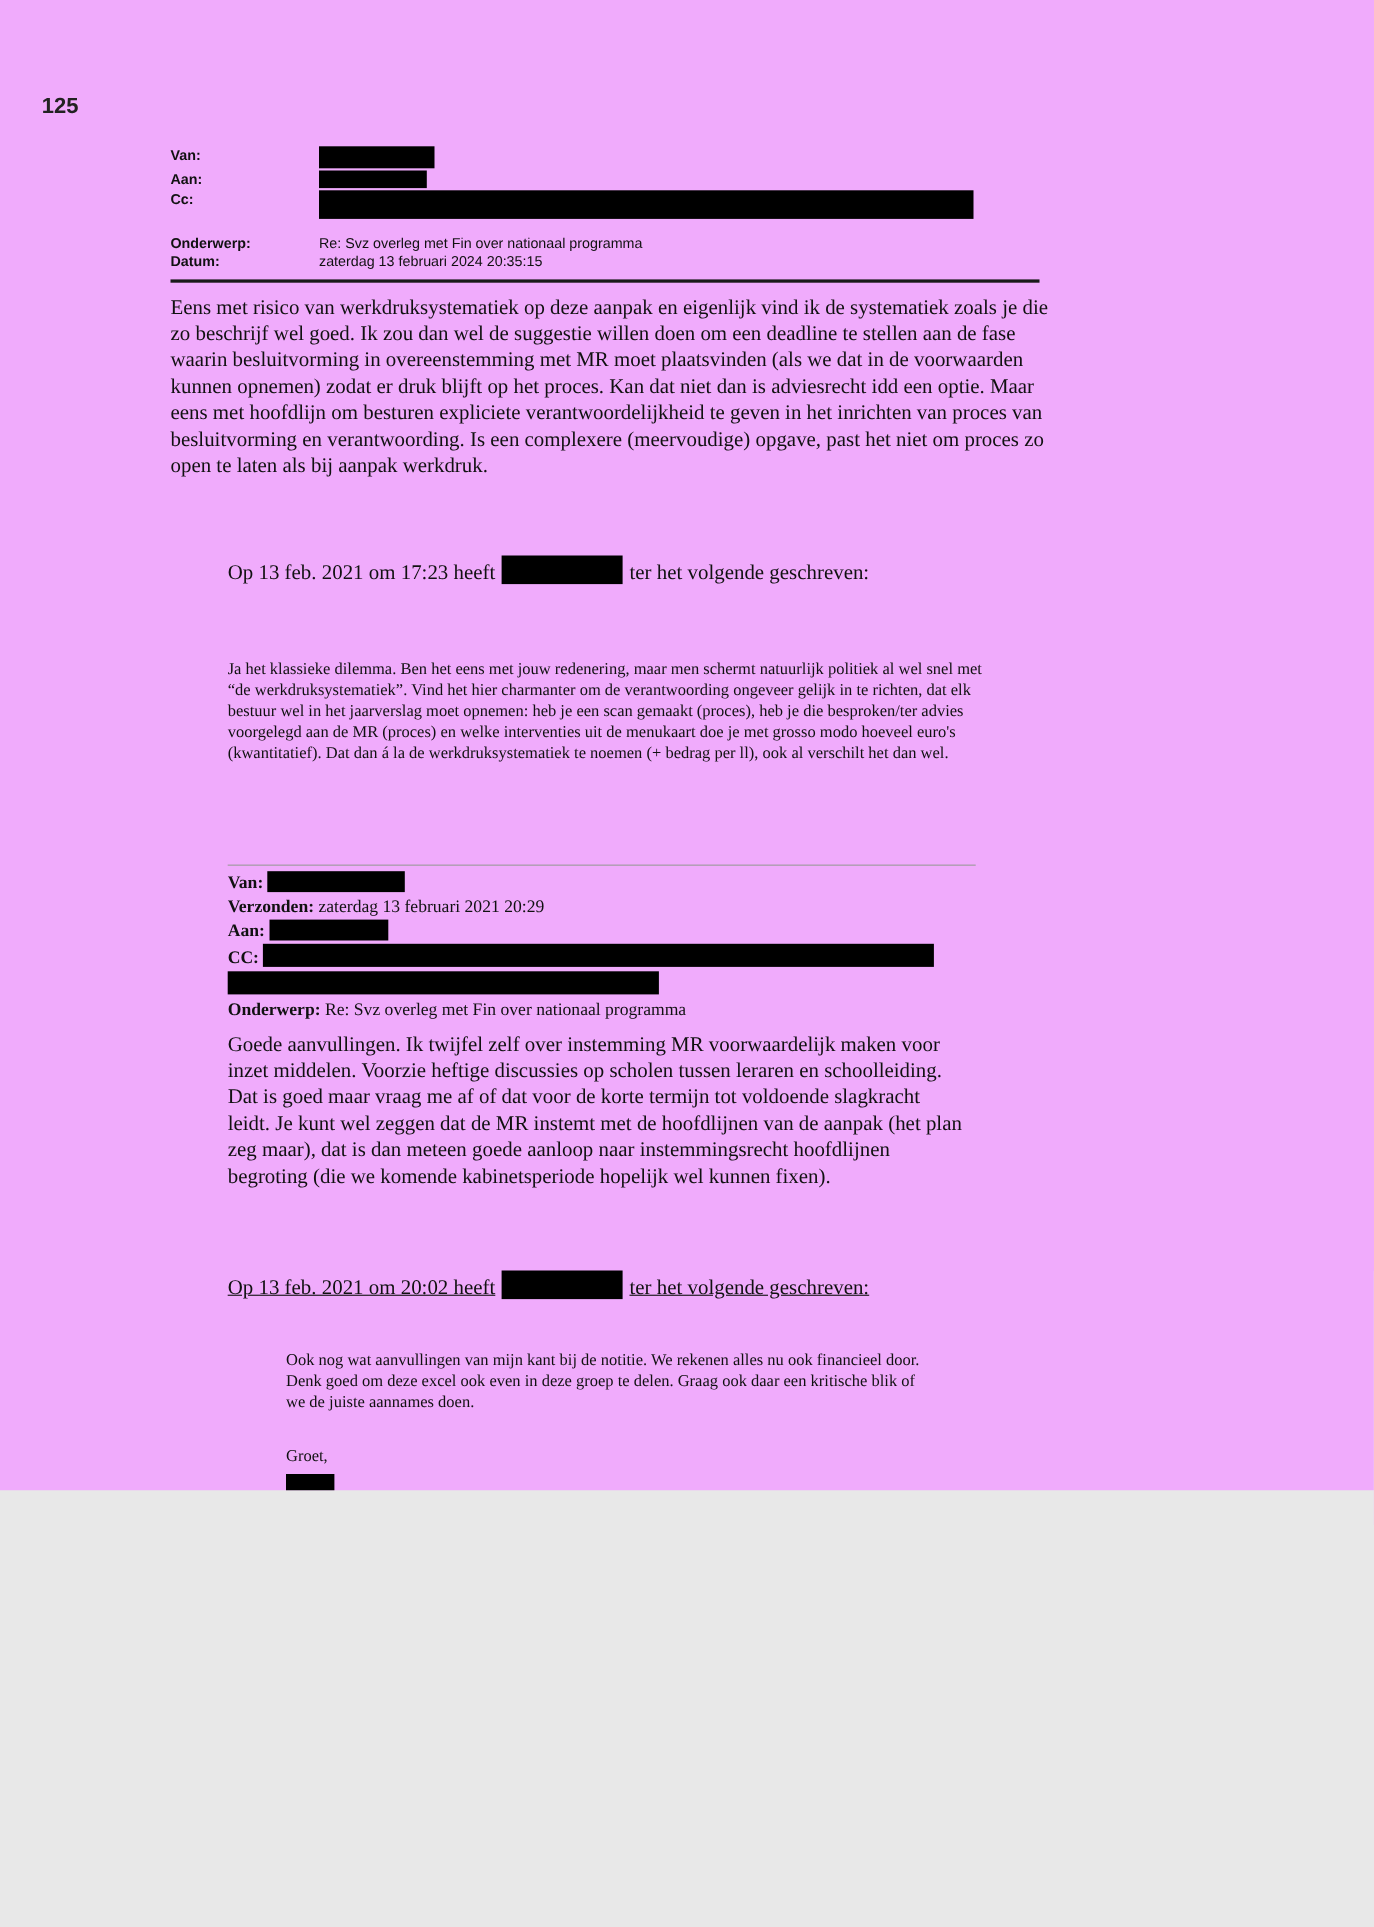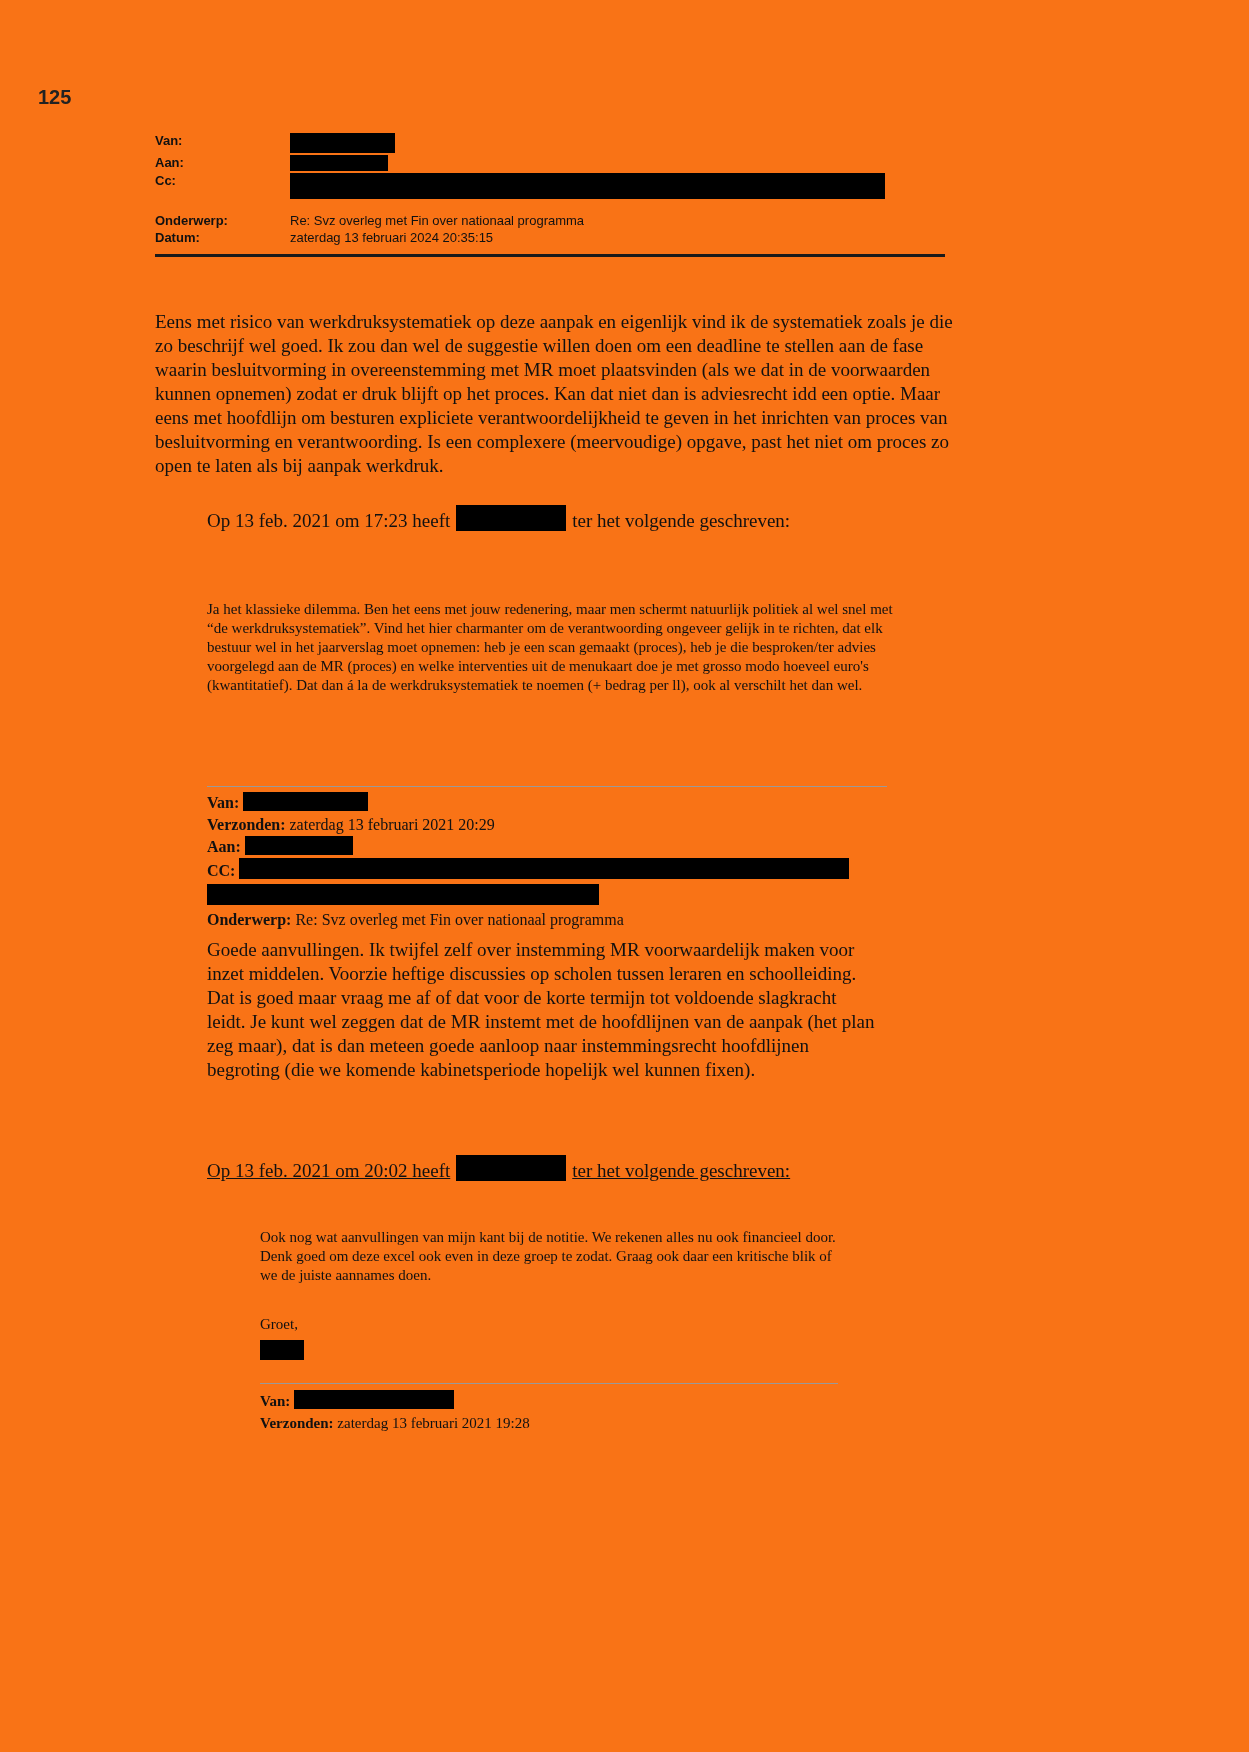--- a/index.html
+++ b/index.html
@@ -1,40 +1,40 @@
 <!DOCTYPE html>
 <html><head>
 <meta charset="utf-8">
 <style>
   html,body{margin:0;padding:0;background:#e8e8e8;}
   .page{
     position:relative;
-    width:1249px;height:1752px;
-    background:#f97316;
+    width:1249px;height:1355px;
+    background:#f0abfc;
     font-family:"Liberation Serif", serif;
     color:#111;
     overflow:hidden;
   }
   .abs{position:absolute;}
   .page-number{
     left:38px;top:86px;
     font-family:"Liberation Sans", sans-serif;
     font-weight:bold;font-size:20px;color:#222;
   }
   
   .mail-header{left:155px;top:133px;font-family:"Liberation Sans", sans-serif;font-size:13px;}
   .hdr-row{display:flex;align-items:flex-start;margin-bottom:2px;}
   .hdr-label{display:inline-block;width:135px;font-weight:bold;color:#111;}
   .redact{display:inline-block;background:#000;vertical-align:middle;}
   .hdr-gap{height:12px;}
   .hdr-value{color:#111;}
   .top-rule{left:155px;top:254px;width:790px;height:3px;background:#1a1a1a;}
   
   .body-text{font-size:19px;line-height:24px;text-align:left;}
-  .body1{left:155px;top:268px;width:800px;margin-top:42px;}
+  .body1{left:155px;top:268px;width:800px;}
   .attribution{font-size:19px;line-height:26px;white-space:nowrap;}
   .attr1{left:207px;top:505px;}
   .attr2{left:207px;top:1155px;text-decoration:underline;}
   .attr-redact{width:110px;height:26px;margin:0 6px;vertical-align:text-bottom;}
   .quote-text{font-size:15px;line-height:19px;}
   .quote1{left:207px;top:600px;width:690px;}
   .thin-sep{height:0;border-top:1px solid #9a9a9a;}
   .sep1{left:207px;top:786px;width:680px;}
   
   .mail-header2{left:207px;top:792px;font-size:16px;line-height:21px;}
@@ -116,21 +116,21 @@
       <span>Re: Svz overleg met Fin over nationaal programma</span>
     </div>
   </div>
 
   <div class="abs body-text body2">Goede aanvullingen. Ik twijfel zelf over instemming MR voorwaardelijk maken voor inzet middelen. Voorzie heftige discussies op scholen tussen leraren en schoolleiding. Dat is goed maar vraag me af of dat voor de korte termijn tot voldoende slagkracht leidt. Je kunt wel zeggen dat de MR instemt met de hoofdlijnen van de aanpak (het plan zeg maar), dat is dan meteen goede aanloop naar instemmingsrecht hoofdlijnen begroting (die we komende kabinetsperiode hopelijk wel kunnen fixen).</div>
 
   <div class="abs attribution attr2">
     <span>Op 13 feb. 2021 om 20:02 heeft</span><span class="redact attr-redact"></span><span>ter het volgende geschreven:</span>
   </div>
 
-  <div class="abs quote-text quote2">Ook nog wat aanvullingen van mijn kant bij de notitie. We rekenen alles nu ook financieel door. Denk goed om deze excel ook even in deze groep te zodat. Graag ook daar een kritische blik of we de juiste aannames doen.</div>
+  <div class="abs quote-text quote2">Ook nog wat aanvullingen van mijn kant bij de notitie. We rekenen alles nu ook financieel door. Denk goed om deze excel ook even in deze groep te delen. Graag ook daar een kritische blik of we de juiste aannames doen.</div>
 
   <div class="abs closing">Groet,</div>
 
   <div class="abs sig-redact"></div>
 
   <div class="abs thin-sep sep2"></div>
 
   <div class="abs mail-header3">
     <div class="h2-row">
       <span class="h2-label">Van:</span>

